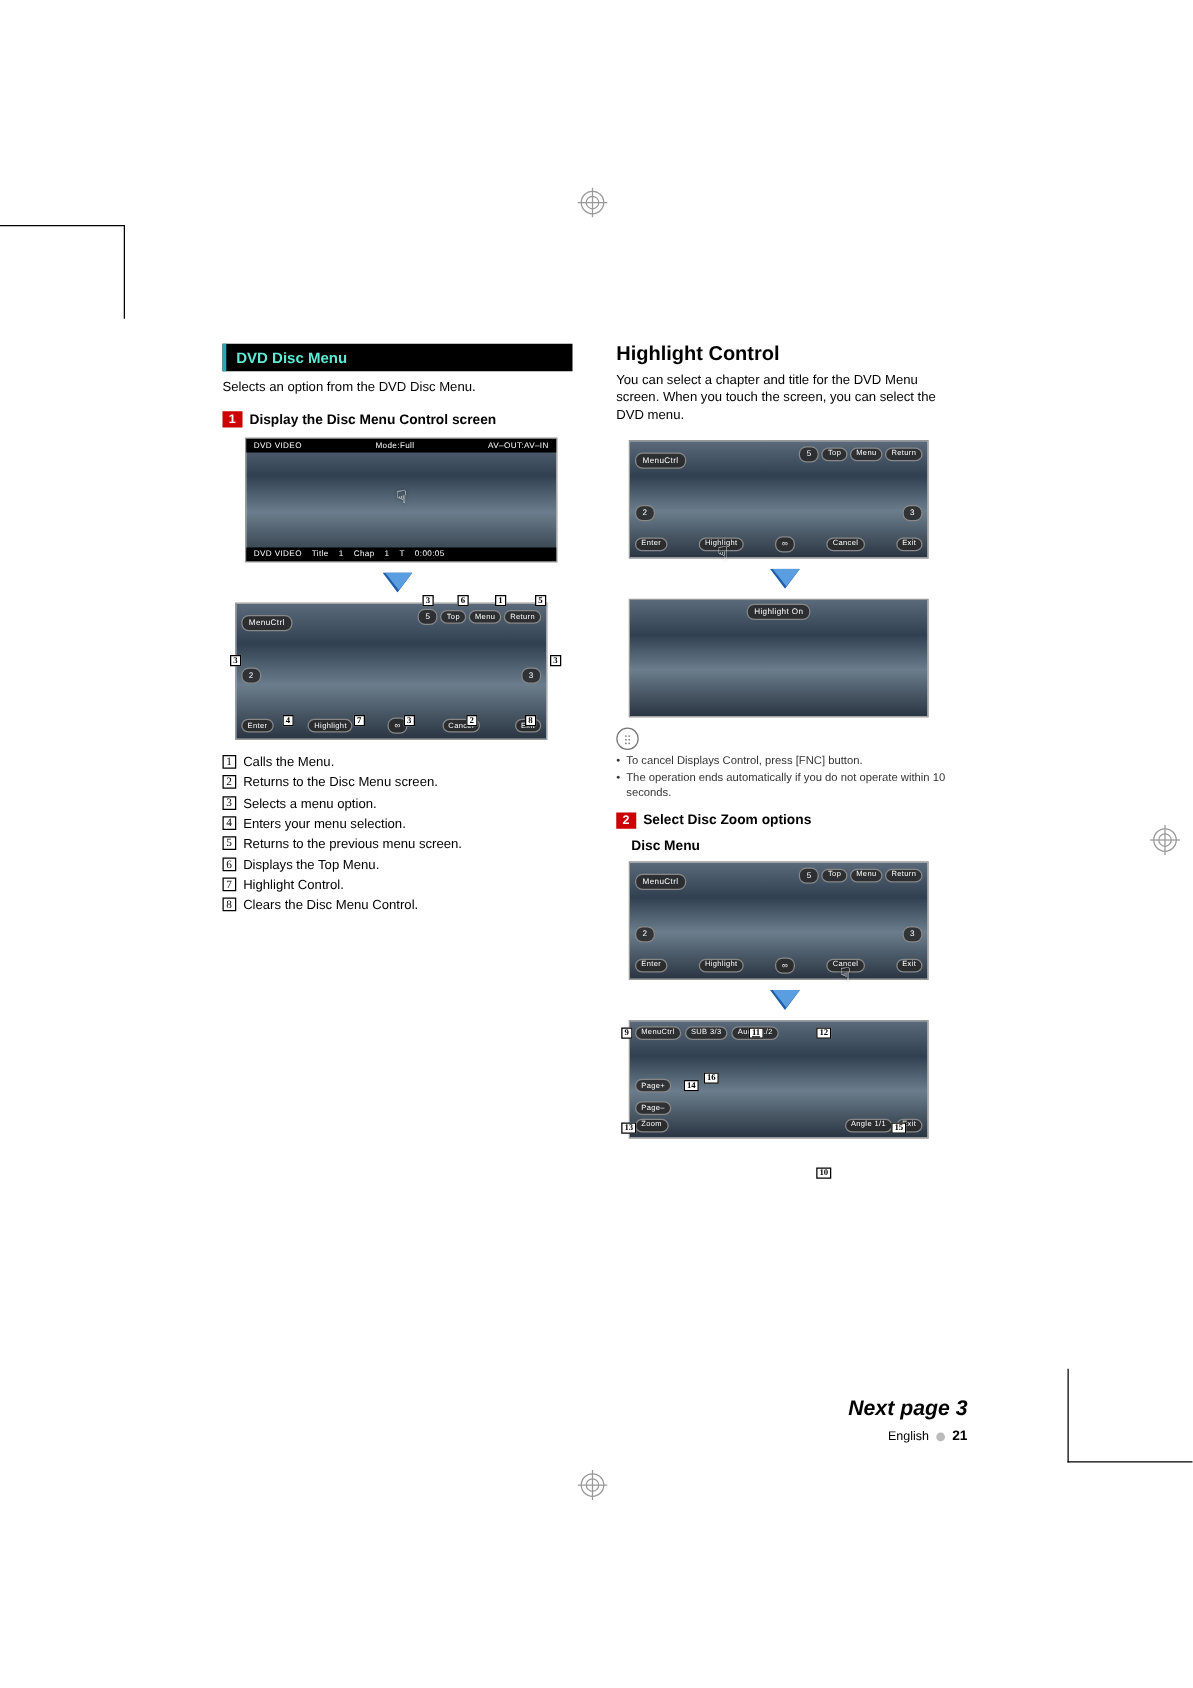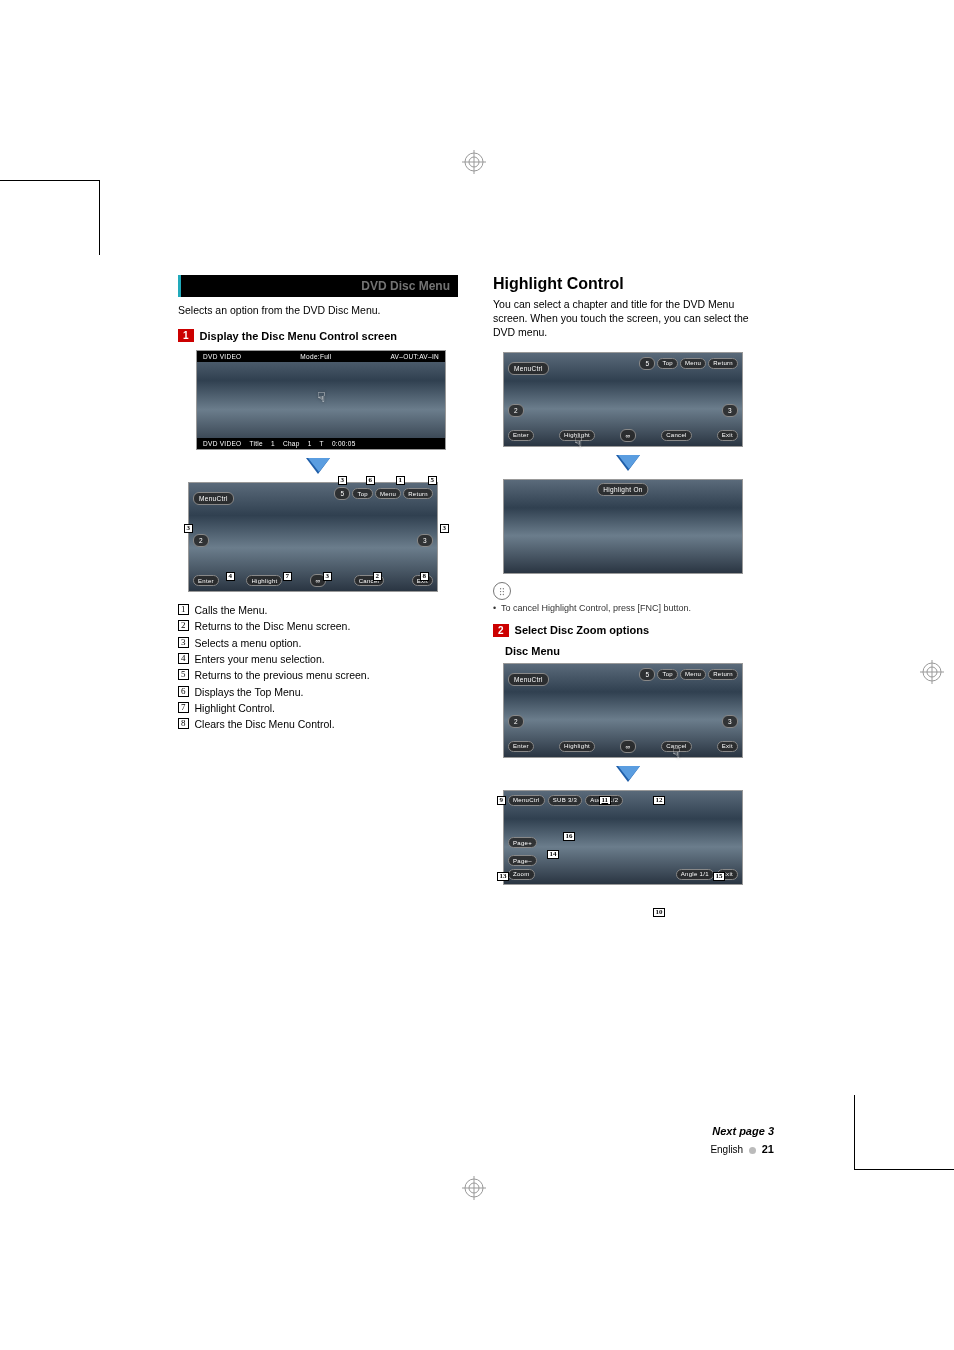--- a/index.html
+++ b/index.html
@@ -1,21 +1,21 @@
 <!DOCTYPE html>
 <html><head>
 <meta charset="utf-8">
 <style>
   * { margin: 0; padding: 0; box-sizing: border-box; }
   body { width: 954px; height: 1350px; background: #fff; font-family: Arial, Helvetica, sans-serif; position: relative; color: #000; }
   .page-area { position: absolute; top: 275px; left: 178px; width: 600px; }
   .left-col { position: absolute; top: 0; left: 0; width: 280px; }
   .right-col { position: absolute; top: 0; left: 315px; width: 270px; }
 
-  .section-header { background: #000; color: #737373; font-size: 12px; font-weight: bold; padding: 4px 8px; border-left: 3px solid #2ab; margin-bottom: 6px; text-align: right; }
+  .section-header { background: #000; color: #5eead4; font-size: 12px; font-weight: bold; padding: 4px 8px; border-left: 3px solid #2ab; margin-bottom: 6px; }
   .intro-text { font-size: 10.5px; line-height: 1.35; margin-bottom: 12px; }
 
   .step-row { display: flex; align-items: center; gap: 6px; margin: 10px 0 8px; }
   .step-num { display: inline-block; background: #c00; color: #fff; font-size: 10px; font-weight: bold; padding: 1px 5px; }
   .step-text { font-size: 11px; font-weight: bold; }
 
   .playback-screen { width: 250px; height: 100px; background: linear-gradient(#5a6a7a 0%, #304050 30%, #6b7d8c 60%, #2a3542 100%); position: relative; border: 1px solid #999; }
   .pb-top { position: absolute; top: 0; left: 0; right: 0; height: 11px; background: #000; color: #fff; font-size: 6.5px; display: flex; align-items: center; justify-content: space-between; padding: 0 6px; letter-spacing: 0.3px; }
   .pb-bot { position: absolute; bottom: 0; left: 0; right: 0; height: 11px; background: #000; color: #fff; font-size: 6.5px; display: flex; align-items: center; gap: 8px; padding: 0 6px; letter-spacing: 0.3px; }
   .hand { position: absolute; color: #fff; font-size: 14px; text-shadow: 0 0 3px #000; }
@@ -43,21 +43,21 @@
   .sub-head { font-size: 16px; font-weight: bold; margin-bottom: 4px; }
   .note-icon { width: 18px; height: 18px; border: 1.5px solid #777; border-radius: 50%; display: inline-flex; align-items: center; justify-content: center; font-size: 10px; color: #777; margin: 8px 0 2px; }
   .bullets { font-size: 9px; line-height: 1.35; color: #333; }
   .bullets li { list-style: none; position: relative; padding-left: 8px; margin-bottom: 2px; }
   .bullets li::before { content: "•"; position: absolute; left: 0; }
 
   .small-screen { width: 240px; height: 95px; background: linear-gradient(#5a6a7a 0%, #304050 30%, #6b7d8c 60%, #2a3542 100%); position: relative; border: 1px solid #999; margin-left: 10px; }
   .hl-banner { position: absolute; top: 3px; left: 50%; transform: translateX(-50%); }
 
   .footer { position: absolute; bottom: 195px; right: 180px; text-align: right; font-size: 10px; }
-  .footer .np { font-style: italic; font-weight: bold; font-size: 11px; margin-bottom: 6px; }
+  .footer .np { font-style: italic; font-weight: bold; font-size: 17px; margin-bottom: 6px; }
   .footer .pg b { font-size: 11px; }
   .footer .pg .dot { display:inline-block; width:7px; height:7px; border-radius:50%; background:#bbb; vertical-align:middle; margin:0 3px; }
   .reg { position: absolute; width: 24px; height: 24px; }
   .reg circle { fill: none; stroke: #999; stroke-width: 1; }
   .reg line { stroke: #999; stroke-width: 1; }
 
   .bind-l { position: absolute; left: 0; top: 180px; width: 100px; height: 75px; }
   .bind-l::before { content:""; position:absolute; left:0; top:0; width:100px; height:1px; background:#000; }
   .bind-l::after  { content:""; position:absolute; right:0; top:0; width:1px; height:75px; background:#000; }
   .bind-r { position: absolute; right: 0; bottom: 180px; width: 100px; height: 75px; }
@@ -225,21 +225,22 @@
         </svg>
     </div>
 
     
     <div class="small-screen">
       <span class="pill hl-banner">Highlight On</span>
     </div>
 
     <div class="note-icon">⁝⁝</div>
     <ul class="bullets">
-      <li>To cancel Highlight Control, press [FNC] button.</li>
+      <li>To cancel Displays Control, press [FNC] button.</li>
+      <li>The operation ends automatically if you do not operate within 10 seconds.</li>
     </ul>
 
     <div class="step-row">
       <span class="step-num">2</span>
       <span class="step-text">Select Disc Zoom options</span>
     </div>
 
     <div style="font-size:11px; font-weight:bold; margin:6px 0 6px 12px;">Disc Menu</div>
 
     
@@ -285,21 +286,21 @@
           <span style="display:flex; gap:3px;">
             <span class="pill pill-sm"><span>Angle</span>&nbsp;<span>1/1</span></span>
             <span class="pill pill-sm">Exit</span>
           </span>
         </div>
       </div>
       <span class="callout" style="top:6px; left:-6px;">9</span>
       <span class="callout" style="top:6px; left:96px;text-decoration:underline;">11</span>
       <span class="callout" style="top:6px; left:150px;">12</span>
       <span class="callout" style="top:42px; left:60px;text-align:center;">16</span>
-      <span class="callout" style="top:60px; left:44px;text-align:center;">14</span>
+      <span class="callout" style="top:48px; left:44px;text-align:center;">14</span>
       <span class="callout" style="top:82px; left:-6px;">13</span>
       <span class="callout" style="top:82px; left:150px;margin-top:36px;">10</span>
       <span class="callout" style="top:82px; left:210px;">15</span>
     </div>
   </div>
 </div>
 
 <div class="footer">
   <div class="np"><span>Next page </span><span>3</span></div>
   <div class="pg"><span>English</span> <span class="dot"></span> <b>21</b></div>

